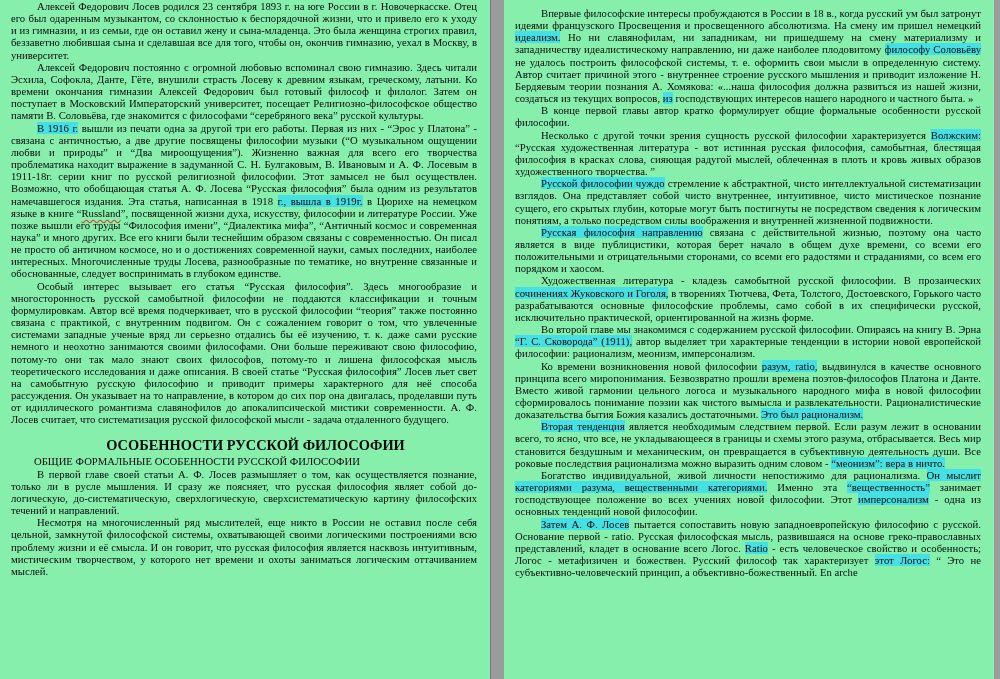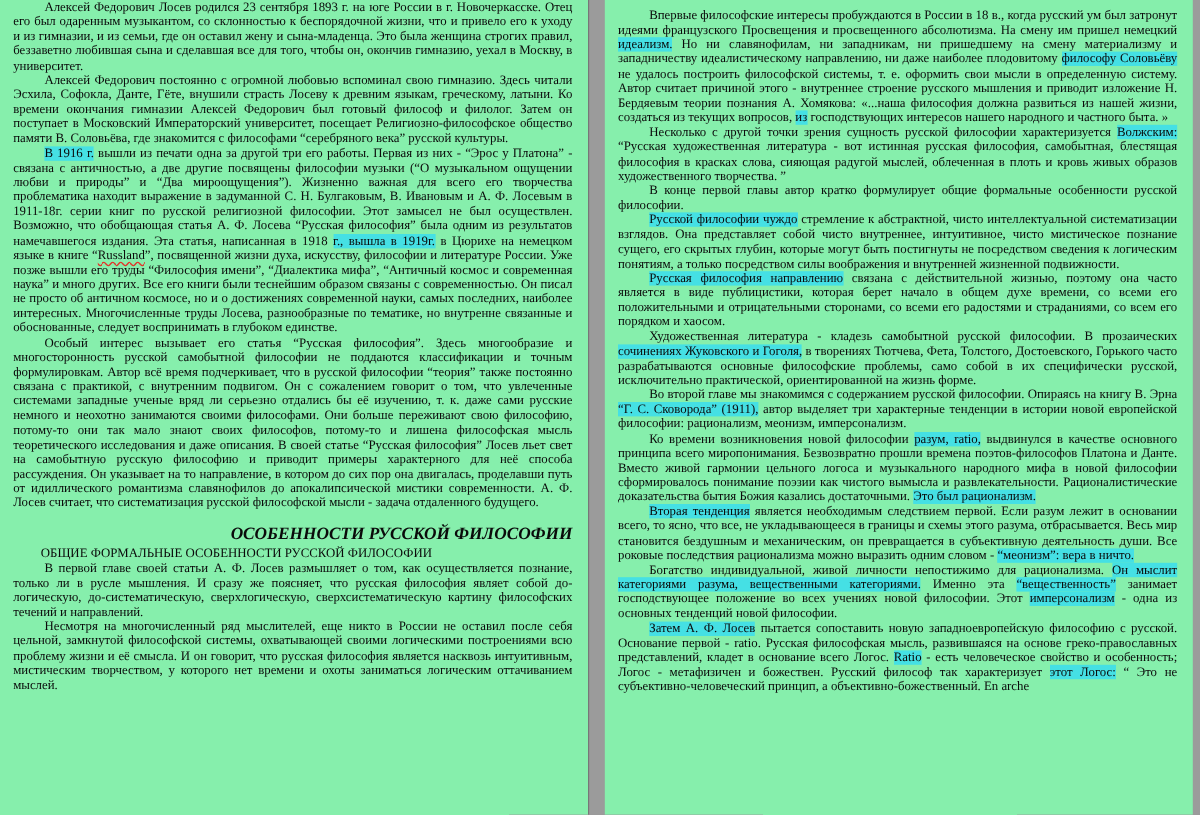--- a/index.html
+++ b/index.html
@@ -25,21 +25,21 @@
     text-align:justify;margin:0;
   }
   .paragraph{text-indent:26px;}
   .title{
     font-size:14.4px;line-height:19px;font-weight:bold;
     text-align:center;text-indent:0;margin:14px 0 12px 0;
     letter-spacing:.2px;
   }
   .heading{
     font-size:14.4px;line-height:18px;font-weight:bold;
-    text-align:right;text-indent:23px;margin:11px 0 1px 0;font-style:italic;
+    text-align:center;text-indent:23px;margin:11px 0 1px 0;
   }
   .subheading{text-align:left;text-indent:23px;}
   .paragraph + .subheading{margin-top:12px;}
   .hl{background:var(--hl-color);}
   .sq{
     text-decoration:underline;
     text-decoration-style:wavy;
     text-decoration-color:var(--sq-color);
     text-decoration-skip-ink:none;
     text-underline-offset:1.5px;
@@ -58,22 +58,22 @@
         <div class="blk heading"><span>ОСОБЕННОСТИ РУССКОЙ ФИЛОСОФИИ</span></div>
         <div class="blk subheading"><span>ОБЩИЕ ФОРМАЛЬНЫЕ ОСОБЕННОСТИ РУССКОЙ ФИЛОСОФИИ</span></div>
         <div class="blk paragraph"><span>В первой главе своей статьи А. Ф. Лосев размышляет о том, как осуществляется познание, только ли в русле мышления. И сразу же поясняет, что русская философия являет собой до-логическую, до-систематическую, сверхлогическую, сверхсистематическую картину философских течений и направлений.</span></div>
         <div class="blk paragraph"><span>Несмотря на многочисленный ряд мыслителей, еще никто в России не оставил после себя цельной, замкнутой философской системы, охватывающей своими логическими построениями всю проблему жизни и её смысла. И он говорит, что русская философия является насквозь интуитивным, мистическим творчеством, у которого нет времени и охоты заниматься логическим оттачиванием мыслей.</span></div>
       </div>
   </div>
   <div class="divider"></div>
   <div class="page page-right">
     <div>
         <div class="blk paragraph"><span>Впервые философские интересы пробуждаются в России в 18 в., когда русский ум был затронут идеями французского Просвещения и просвещенного абсолютизма. На смену им пришел немецкий </span><span class="hl">идеализм.</span><span> Но ни славянофилам, ни западникам, ни пришедшему на смену материализму и западничеству идеалистическому направлению, ни даже наиболее плодовитому </span><span class="hl">философу Соловьёву</span><span> не удалось построить философской системы, т. е. оформить свои мысли в определенную систему. Автор считает причиной этого - внутреннее строение русского мышления и приводит изложение Н. Бердяевым теории познания А. Хомякова: «...наша философия должна развиться из нашей жизни, создаться из текущих вопросов, </span><span class="hl">из</span><span> господствующих интересов нашего народного и частного быта. »</span></div>
+        <div class="blk paragraph"><span>В конце первой главы автор кратко формулирует общие формальные особенности русской философии.</span></div>
         <div class="blk paragraph"><span>Несколько с другой точки зрения сущность русской философии характеризуется </span><span class="hl">Волжским:</span><span> “Русская художественная литература - вот истинная русская философия, самобытная, блестящая философия в красках слова, сияющая радугой мыслей, облеченная в плоть и кровь живых образов художественного творчества. ”</span></div>
-        <div class="blk paragraph"><span>В конце первой главы автор кратко формулирует общие формальные особенности русской философии.</span></div>
         <div class="blk paragraph"><span class="hl">Русской философии чуждо</span><span> стремление к абстрактной, чисто интеллектуальной систематизации взглядов. Она представляет собой чисто внутреннее, интуитивное, чисто мистическое познание сущего, его скрытых глубин, которые могут быть постигнуты не посредством сведения к логическим понятиям, а только посредством силы воображения и внутренней жизненной подвижности.</span></div>
         <div class="blk paragraph"><span class="hl">Русская философия направлению</span><span> связана с действительной жизнью, поэтому она часто является в виде публицистики, которая берет начало в общем духе времени, со всеми его положительными и отрицательными сторонами, со всеми его радостями и страданиями, со всем его порядком и хаосом.</span></div>
         <div class="blk paragraph"><span>Художественная литература - кладезь самобытной русской философии. В прозаических </span><span class="hl">сочинениях Жуковского и Гоголя,</span><span> в творениях Тютчева, Фета, Толстого, Достоевского, Горького часто разрабатываются основные философские проблемы, само собой в их специфически русской, исключительно практической, ориентированной на жизнь форме.</span></div>
         <div class="blk paragraph"><span>Во второй главе мы знакомимся с содержанием русской философии. Опираясь на книгу В. Эрна </span><span class="hl">“Г. С. Сковорода” (1911),</span><span> автор выделяет три характерные тенденции в истории новой европейской философии: рационализм, меонизм, имперсонализм.</span></div>
         <div class="blk paragraph"><span>Ко времени возникновения новой философии </span><span class="hl">разум, ratio,</span><span> выдвинулся в качестве основного принципа всего миропонимания. Безвозвратно прошли времена поэтов-философов Платона и Данте. Вместо живой гармонии цельного логоса и музыкального народного мифа в новой философии сформировалось понимание поэзии как чистого вымысла и развлекательности. Рационалистические доказательства бытия Божия казались достаточными. </span><span class="hl">Это был рационализм.</span></div>
         <div class="blk paragraph"><span class="hl">Вторая тенденция</span><span> является необходимым следствием первой. Если разум лежит в основании всего, то ясно, что все, не укладывающееся в границы и схемы этого разума, отбрасывается. Весь мир становится бездушным и механическим, он превращается в субъективную деятельность души. Все роковые последствия рационализма можно выразить одним словом - </span><span class="hl">“меонизм”: вера в ничто.</span></div>
         <div class="blk paragraph"><span>Богатство индивидуальной, живой личности непостижимо для рационализма. </span><span class="hl">Он мыслит категориями разума, вещественными категориями.</span><span> Именно эта </span><span class="hl">“вещественность”</span><span> занимает господствующее положение во всех учениях новой философии. Этот </span><span class="hl">имперсонализм</span><span> - одна из основных тенденций новой философии.</span></div>
         <div class="blk paragraph"><span class="hl">Затем А. Ф. Лосев</span><span> пытается сопоставить новую западноевропейскую философию с русской. Основание первой - ratio. Русская философская мысль, развившаяся на основе греко-православных представлений, кладет в основание всего Логос. </span><span class="hl">Ratio</span><span> - есть человеческое свойство и особенность; Логос - метафизичен и божествен. Русский философ так характеризует </span><span class="hl">этот Логос:</span><span> “ Это не субъективно-человеческий принцип, а объективно-божественный. En arche</span></div>
       </div>
   </div>

